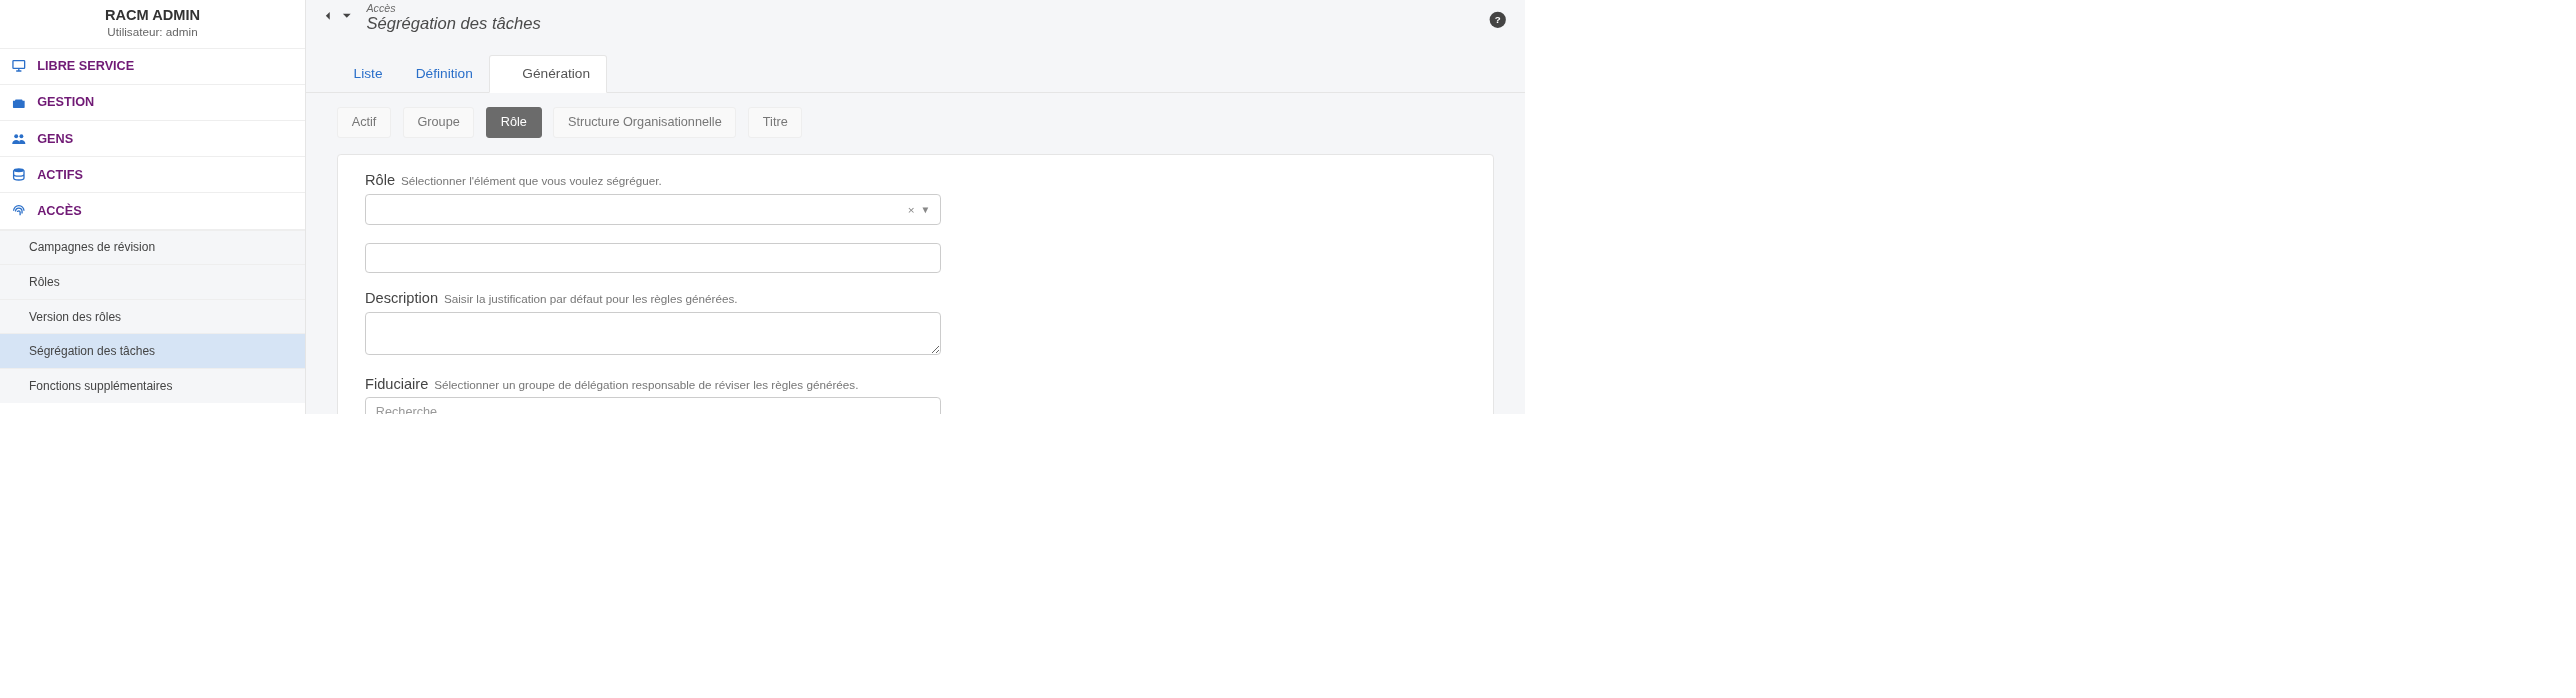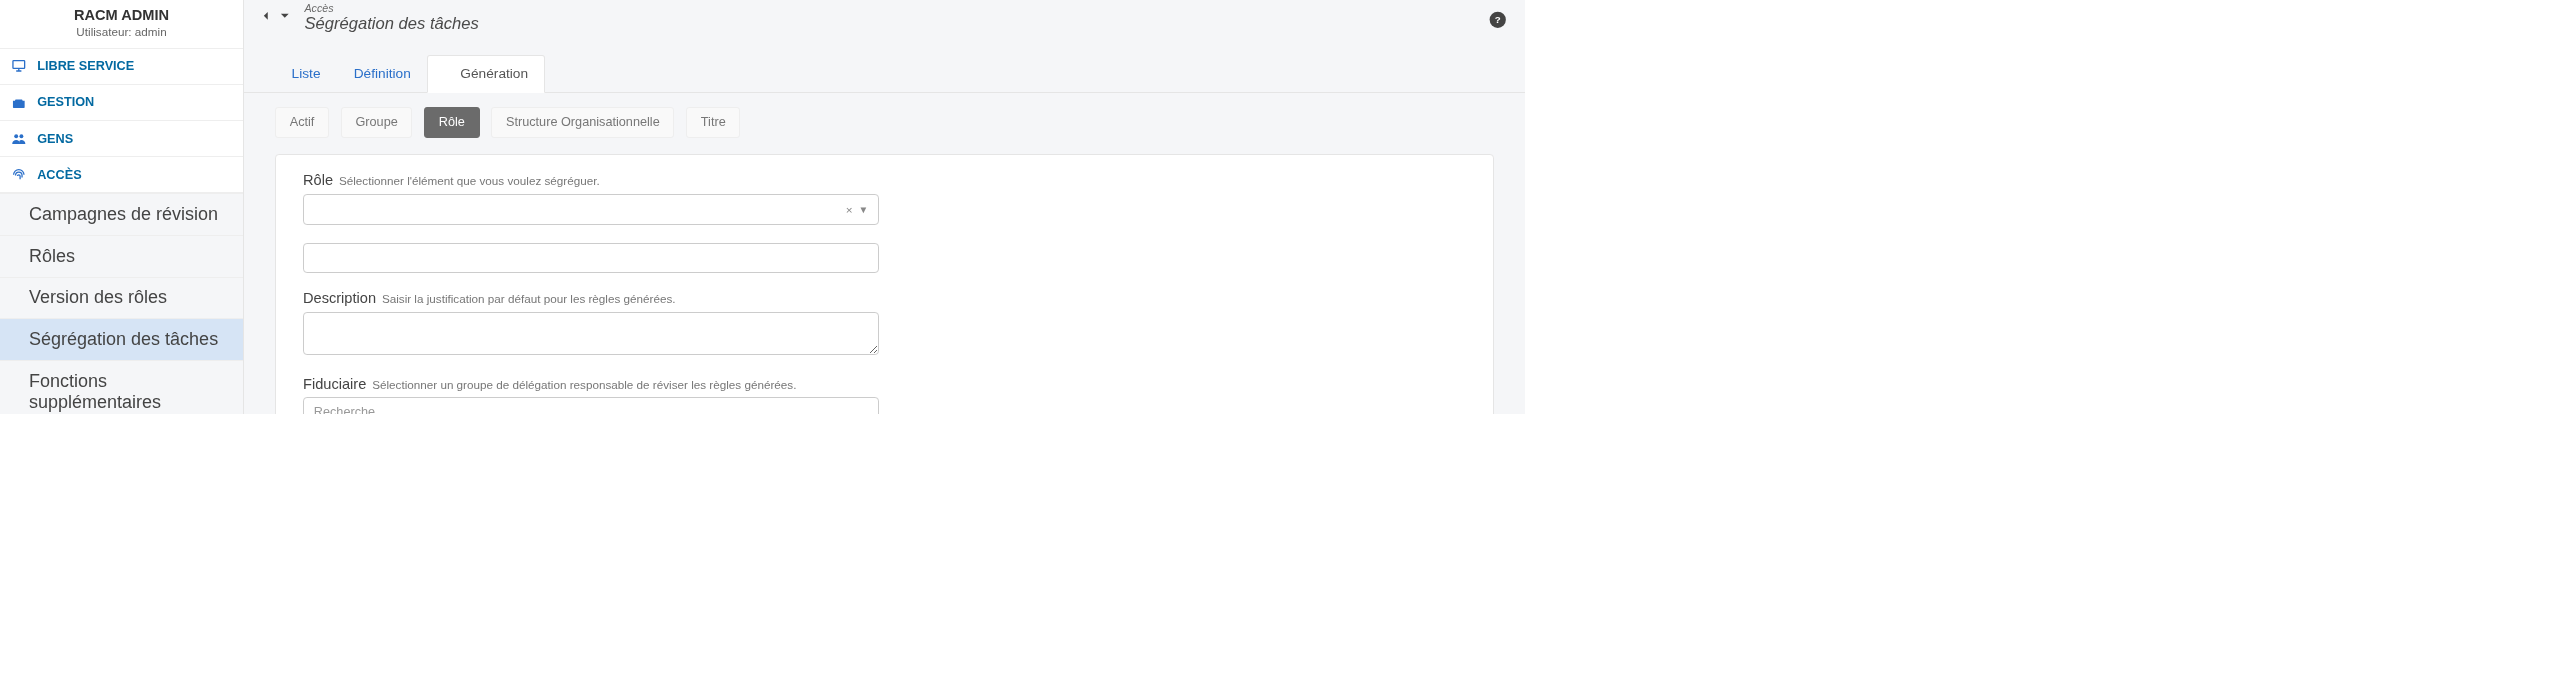--- a/index.html
+++ b/index.html
@@ -9,21 +9,21 @@
     color: #555;
     background: #fff;
     display: flex;
     height: 414px;
     width: 1525px;
     overflow: hidden;
   }
 
   
   .sidebar {
-    width: 244px;
+    width: 306px;
     border-right: 1px solid #e5e5e5;
     display: flex;
     flex-direction: column;
     background: #fff;
   }
   .sidebar-header {
     text-align: center;
     padding: 6.8px 9.8px 9.8px 9.8px;
   }
   .sidebar-header .title {
@@ -36,42 +36,42 @@
     color: #666;
     margin-top: 2px;
   }
 
   .nav-item {
     display: flex;
     align-items: center;
     gap: 9.8px;
     padding: 9.8px 9.8px;
     border-top: 1px solid #eee;
-    color: #0369a1;
+    color: #701a75;
     font-size: 12.7px;
     font-weight: 600;
     cursor: pointer;
   }
   .nav-item.last { border-bottom: 1px solid #eee; }
   .nav-item .nav-icon {
     width: 17.6px;
     height: 15.6px;
     display: inline-flex;
     align-items: center;
     justify-content: center;
     color: #2a6fc9;
   }
   .nav-item .nav-icon svg { width: 15.6px; height: 15.6px; }
 
   .subnav {
     background: #f5f6f8;
   }
   .subnav-item {
     padding: 9.8px 9.8px 9.8px 29px;
-    font-size: 18px;
+    font-size: 12px;
     color: #444;
     cursor: pointer;
     border-top: 1px solid #eee;
   }
   .subnav-item.active {
     background: #d6e4f5;
     font-weight: 500;
   }
 
   
@@ -260,20 +260,29 @@
     <span class="nav-icon">
       <svg viewBox="0 0 24 24" fill="currentColor">
           <circle cx="8" cy="8" r="3"></circle>
           <circle cx="16" cy="8" r="3"></circle>
           <path d="M2 19c0-3 3-5 6-5s6 2 6 5v1H2v-1zm12 0c0-1.5-.5-2.8-1.3-3.8 1-.8 2.2-1.2 3.3-1.2 3 0 6 2 6 5v1h-8v-1z"></path>
         </svg>
     </span>
     <span>GENS</span>
   </div>
 
+  <div class="nav-item">
+    <span class="nav-icon">
+      <svg viewBox="0 0 24 24" fill="currentColor">
+          <ellipse cx="12" cy="5" rx="8" ry="3"></ellipse>
+          <path d="M4 5v6c0 1.7 3.6 3 8 3s8-1.3 8-3V5M4 11v6c0 1.7 3.6 3 8 3s8-1.3 8-3v-6" fill="none" stroke="currentColor" stroke-width="2"></path>
+        </svg>
+    </span>
+    <span>ACTIFS</span>
+  </div>
 
   <div class="nav-item last">
     <span class="nav-icon">
       <svg viewBox="0 0 24 24" fill="none" stroke="currentColor" stroke-width="2">
           <path d="M4 12a8 8 0 0 1 16 0M7 13a5 5 0 0 1 10 0v3M10 14a2 2 0 0 1 4 0v5"></path>
         </svg>
     </span>
     <span>ACCÈS</span>
   </div>
 

